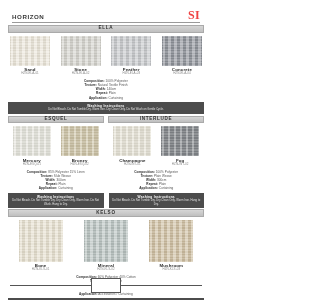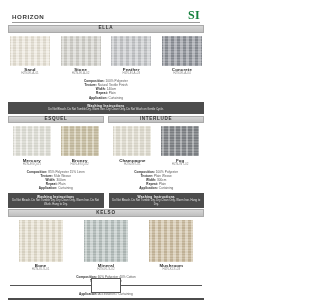--- a/index.html
+++ b/index.html
@@ -39,21 +39,21 @@
     letter-spacing: 0.55px;
     color: #3a3a3a;
     line-height: 1;
     padding-bottom: 1px;
   }
   .logo {
     font-family: "Liberation Serif", serif;
     font-size: 12px;
     font-weight: bold;
     letter-spacing: 0.3px;
-    color: #15803d;
+    color: #ef4444;
     line-height: 1;
   }
   .header-rule {
     height: 1px;
     background: #9a9a9a;
     margin: 0 4px 2px 4px;
   }
 
   
   .band {

